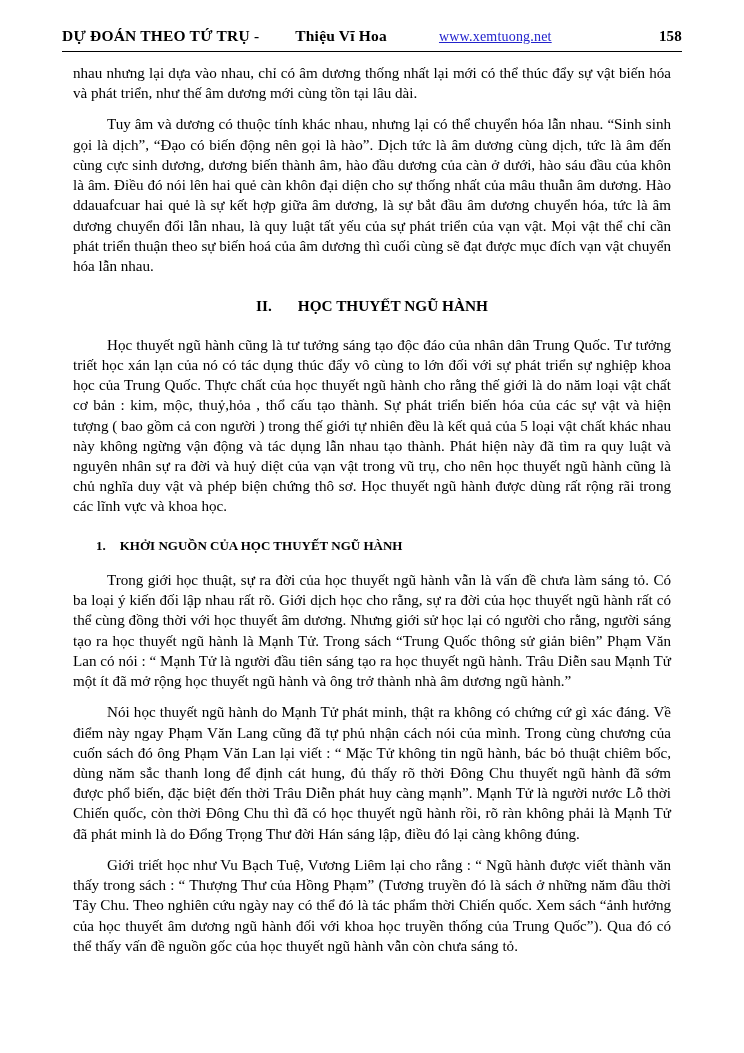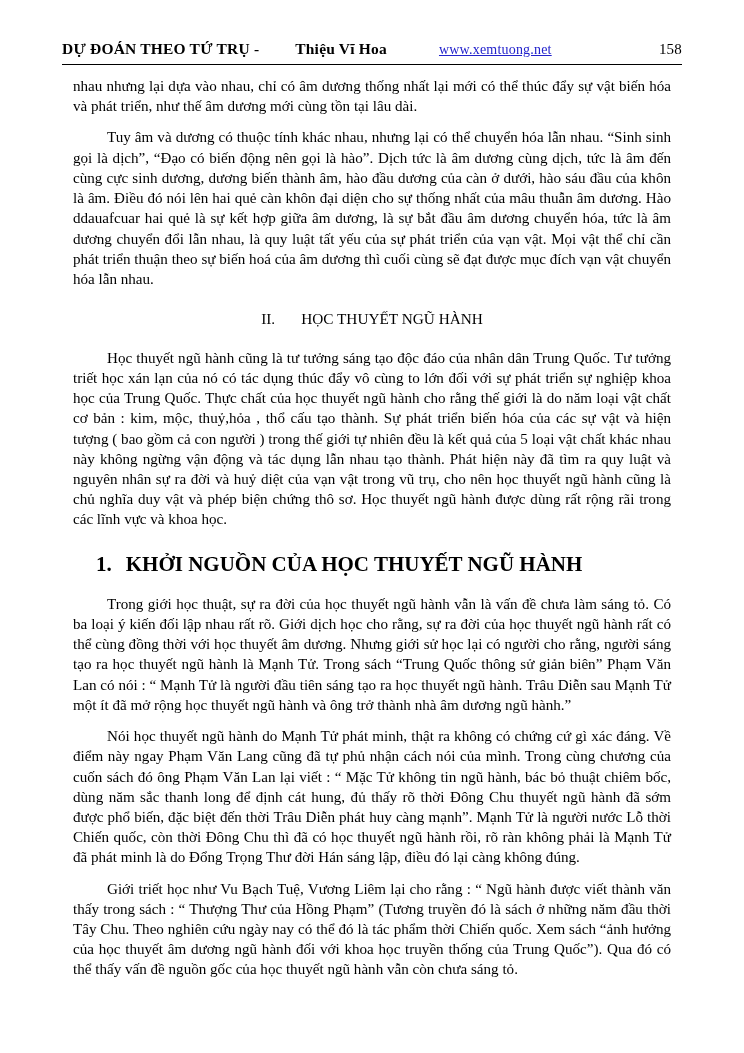--- a/index.html
+++ b/index.html
@@ -12,21 +12,21 @@
     height: 1053px;
     font-family: "Liberation Serif", "DejaVu Serif", serif;
     color: #000000;
     position: relative;
     overflow: hidden;
   }
   .page {
     width: 744px;
     height: 1053px;
     box-sizing: border-box;
-    padding: 40px 62px 30px 62px;
+    padding: 27px 62px 30px 62px;
     position: relative;
   }
   
   .header {
     display: flex;
     align-items: baseline;
     font-size: 15.5px;
     font-weight: bold;
     letter-spacing: 0.2px;
     padding-bottom: 6px;
@@ -42,21 +42,21 @@
   }
   .header .hdr-link {
     margin-left: 52px;
     color: #2222cc;
     text-decoration: underline;
     font-weight: normal;
     font-size: 14px;
   }
   .header .hdr-page {
     margin-left: auto;
-    font-weight: normal;
+    font-weight: bold;
     font-size: 15px;
   }
   .rule {
     border-top: 1px solid #000000;
     margin: 0 0 9px 0;
     height: 0;
   }
   
   .content {
     font-size: 15.1px;
@@ -66,31 +66,31 @@
   }
   .content p {
     margin: 11px;
     text-indent: 0;
   }
   .content p.indent {
     text-indent: 34px;
   }
   .section-head {
     text-align: center;
-    font-weight: normal;
+    font-weight: bold;
     margin: 20px 0 18px 0;
     font-size: 15.3px;
   }
   .section-head .num {
     margin-right: 26px;
   }
   .sub-head {
     font-weight: bold;
     margin: 20px 0 16px 0;
-    font-size: 21px;
+    font-size: 13px;
     padding-left: 34px;
   }
   .sub-head .num {
     margin-right: 14px;
   }
 </style>
 </head>
 <body>
 
 <div class="page">

